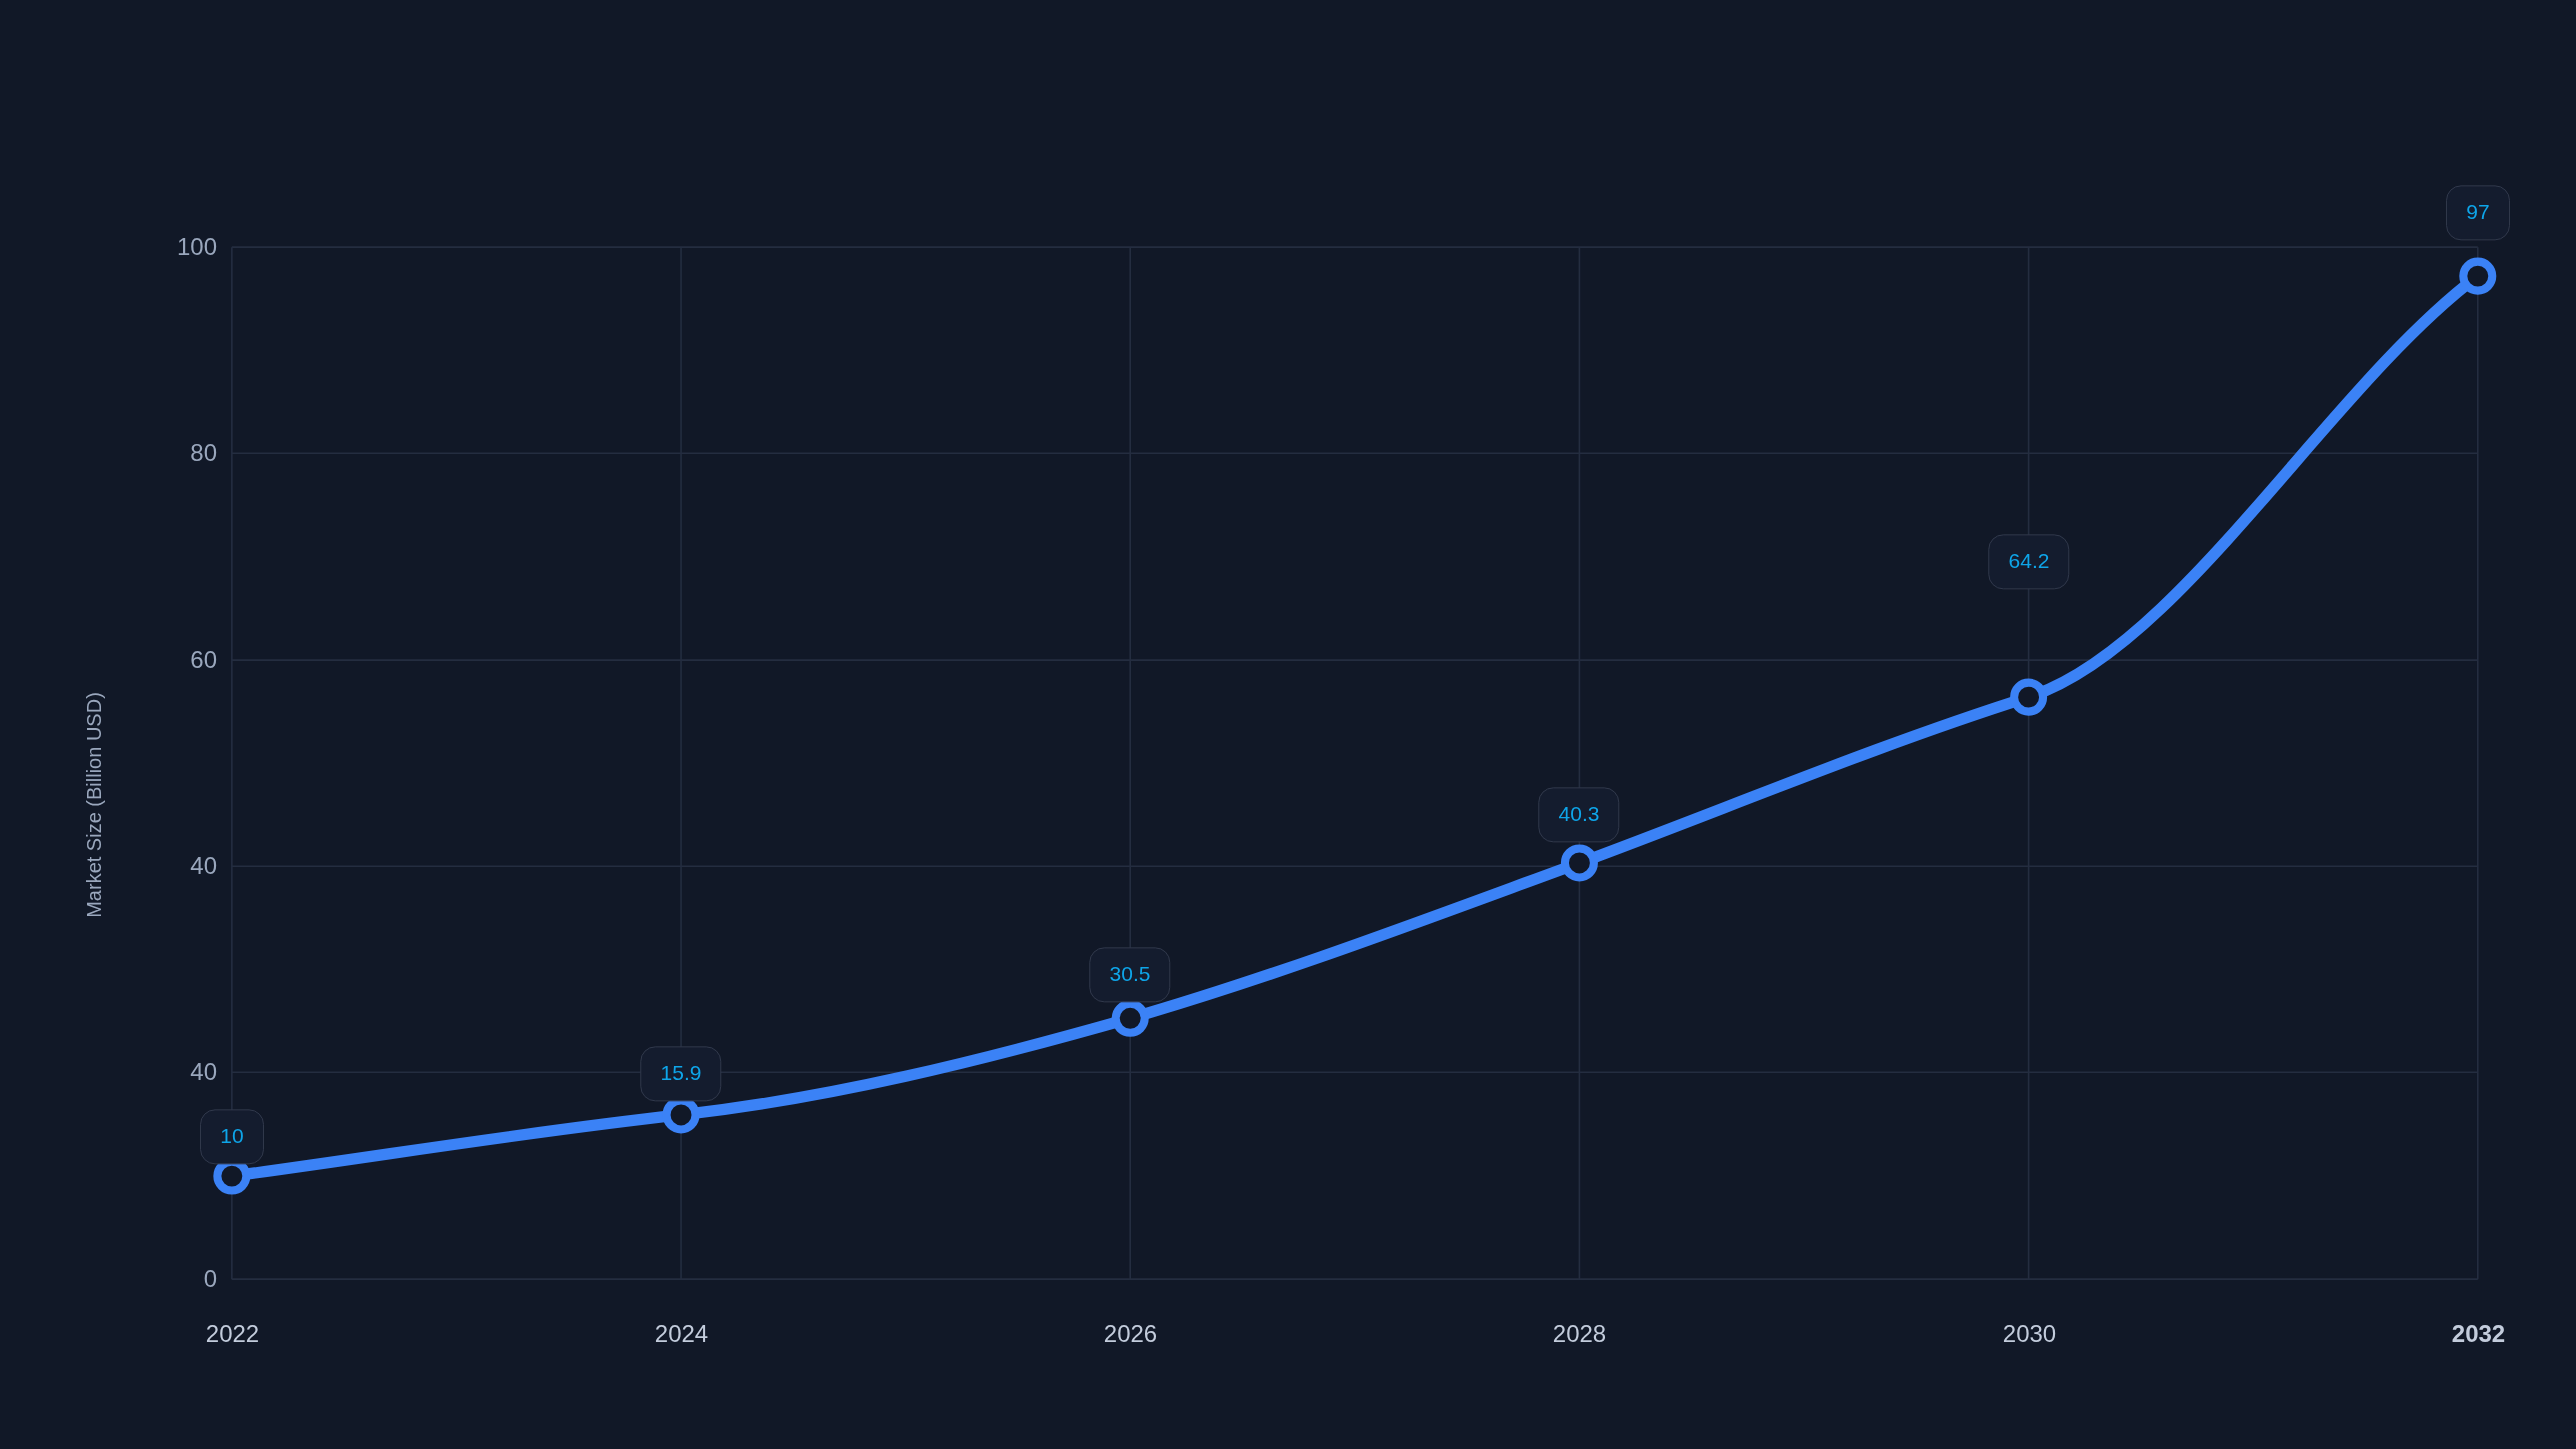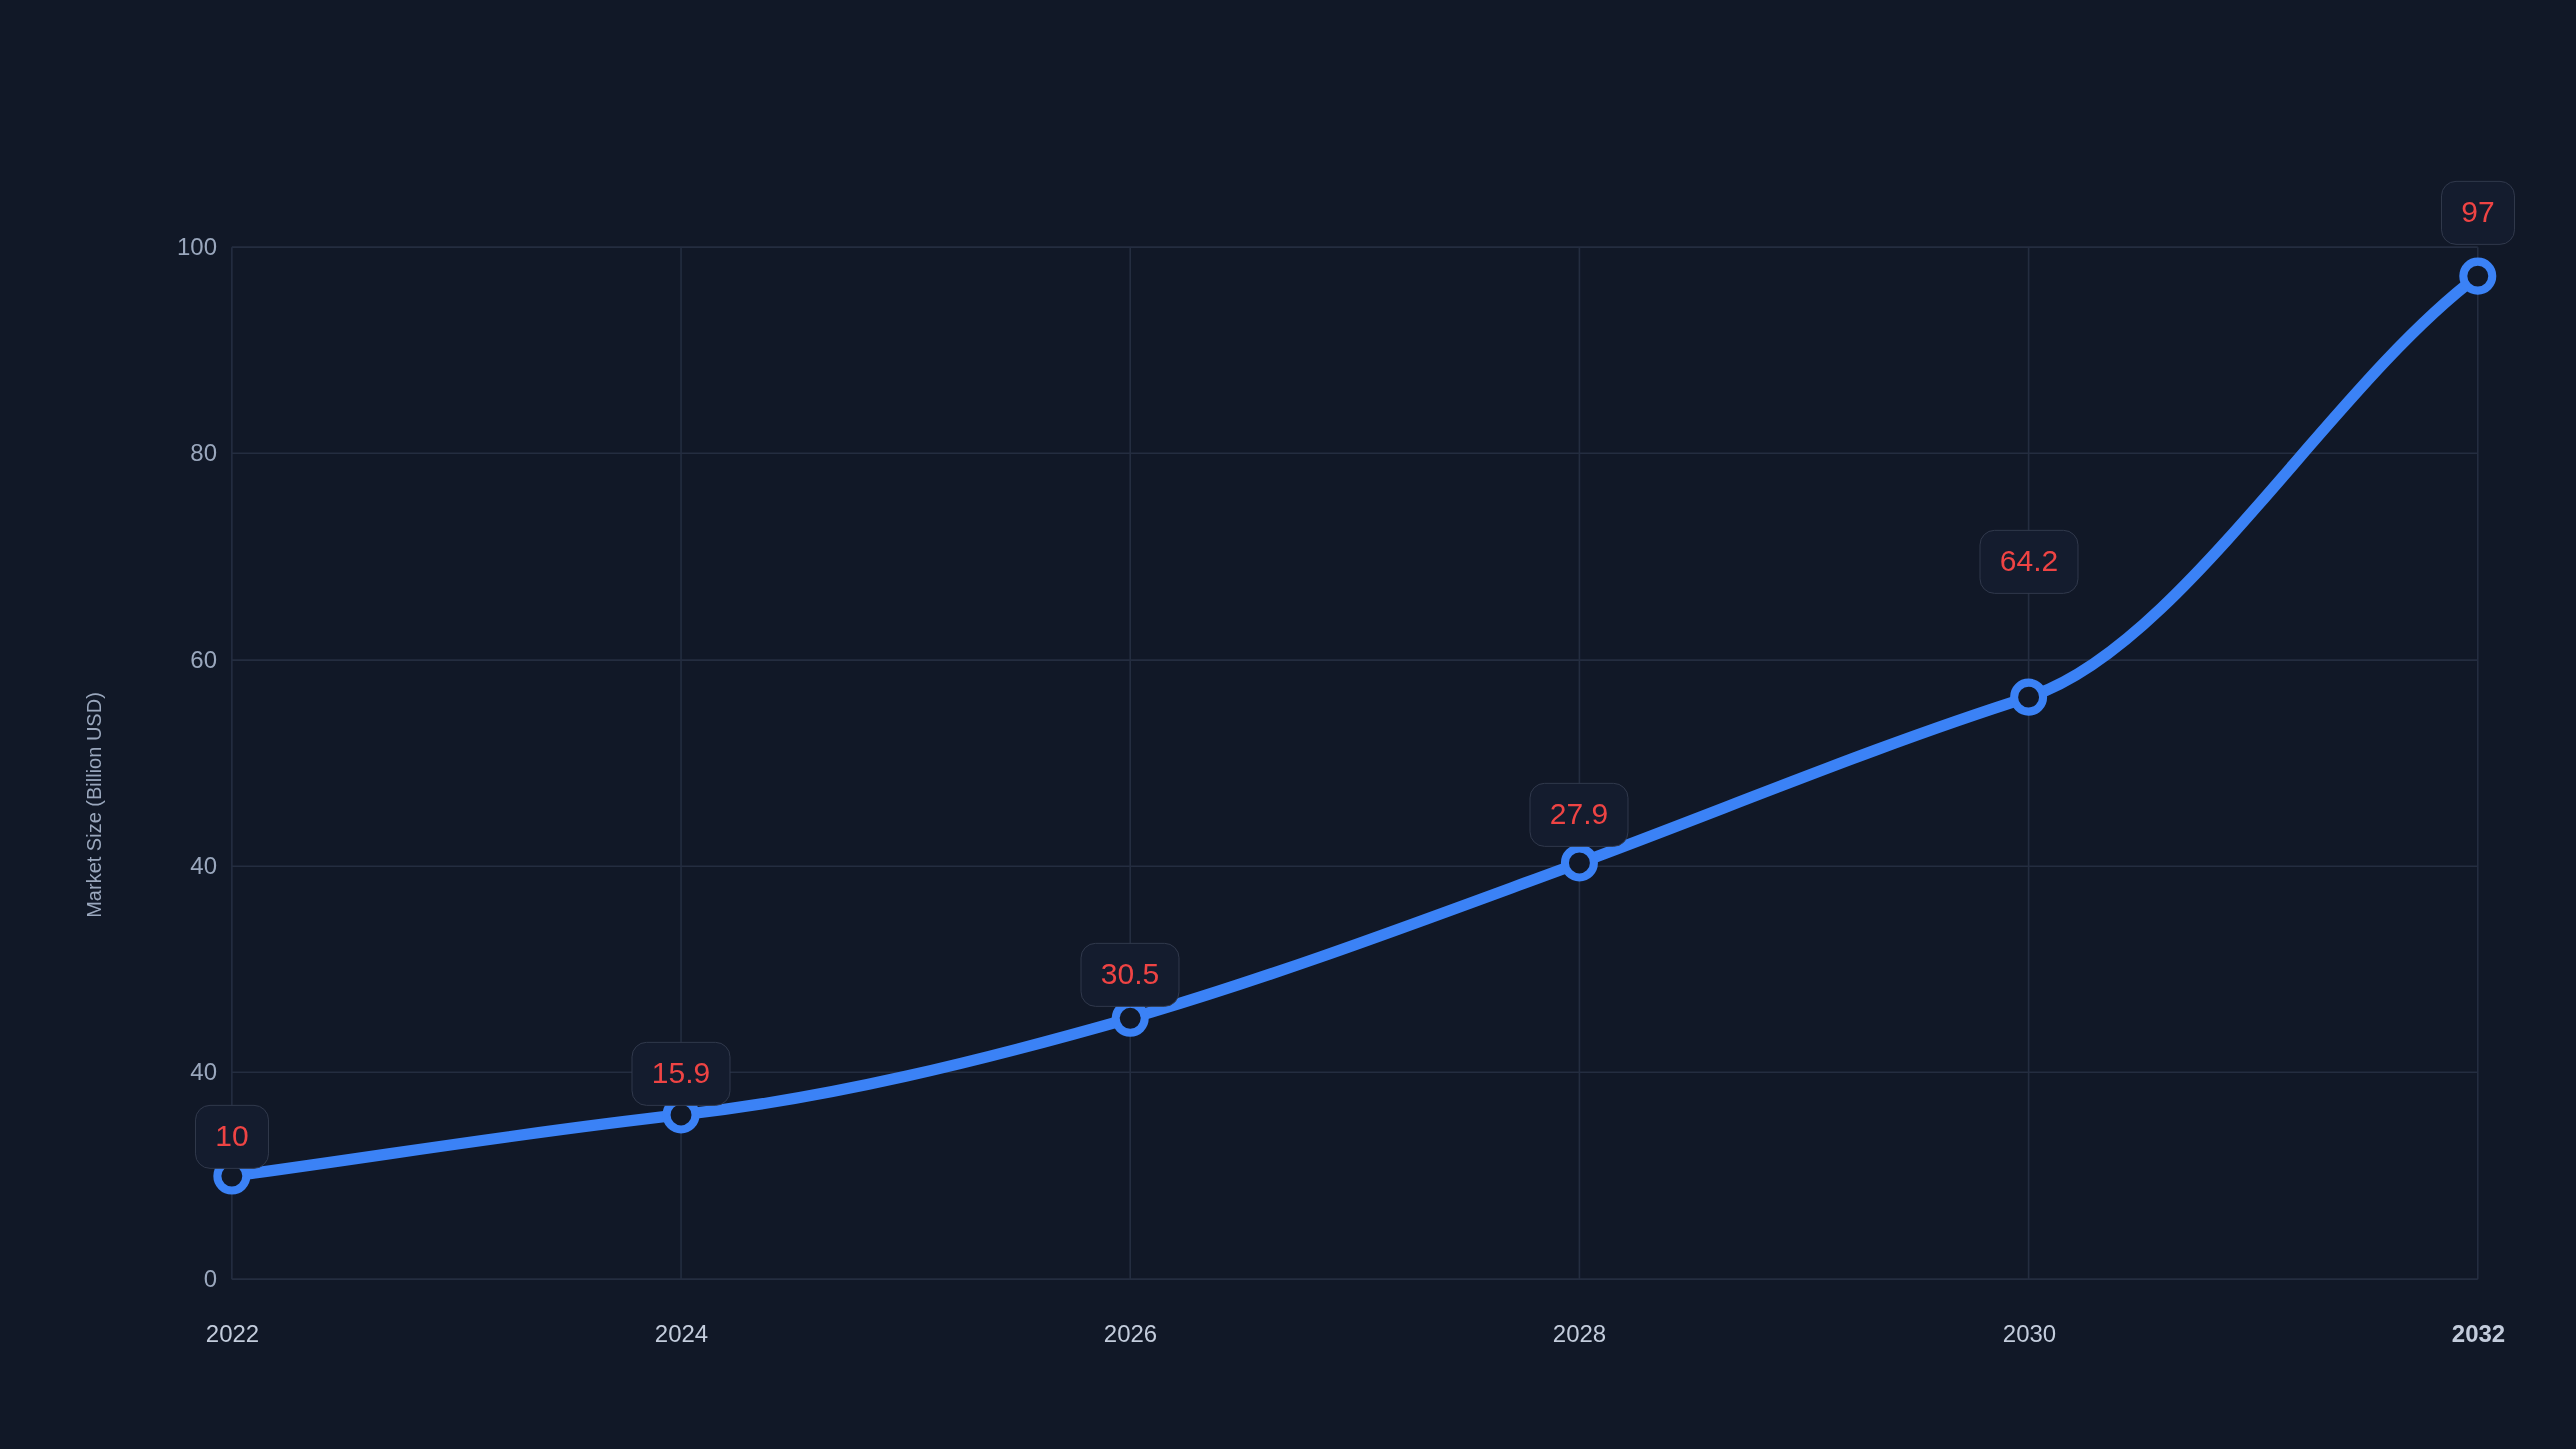--- a/index.html
+++ b/index.html
@@ -67,22 +67,22 @@
     position: absolute;
     left: 0;
     top: 0;
   }
   .vallabel {
     position: absolute;
     transform: translate(-50%, -50%);
     background: #141c2e;
     border: 1.6px solid #31394c;
     border-radius: 15px;
-    color: #ef4444;
-    font-size: 30px;
+    color: #0ea5e9;
+    font-size: 21px;
     line-height: 1;
     padding: 15.3px 19.3px 17px 19.3px;
     white-space: nowrap;
   }
 </style>
 </head>
 <body>
 
 <div id="stage">
 
@@ -121,21 +121,21 @@
       <circle cx="1404" cy="1265" r="18" fill="#111827" stroke="#3b82f6" stroke-width="10"></circle>
       <circle cx="1962" cy="1072" r="18" fill="#111827" stroke="#3b82f6" stroke-width="10"></circle>
       <circle cx="2520" cy="866" r="18" fill="#111827" stroke="#3b82f6" stroke-width="10"></circle>
       <circle cx="3078" cy="343" r="18" fill="#111827" stroke="#3b82f6" stroke-width="10"></circle>
     </g>
   </svg>
 
   <div class="vallabel" style="left:232px;  top:1137px;">10</div>
   <div class="vallabel" style="left:681px;  top:1074px;">15.9</div>
   <div class="vallabel" style="left:1130px; top:975px;">30.5</div>
-  <div class="vallabel" style="left:1579px; top:815px;">27.9</div>
+  <div class="vallabel" style="left:1579px; top:815px;">40.3</div>
   <div class="vallabel" style="left:2029px; top:562px;">64.2</div>
   <div class="vallabel" style="left:2478px; top:213px;">97</div>
 
   <div class="xtick" style="left:232px;">2022</div>
   <div class="xtick" style="left:681px;">2024</div>
   <div class="xtick" style="left:1130px;">2026</div>
   <div class="xtick" style="left:1579px;">2028</div>
   <div class="xtick" style="left:2029px;">2030</div>
   <div class="xtick" style="left:2478px;font-weight:bold;">2032</div>
 

